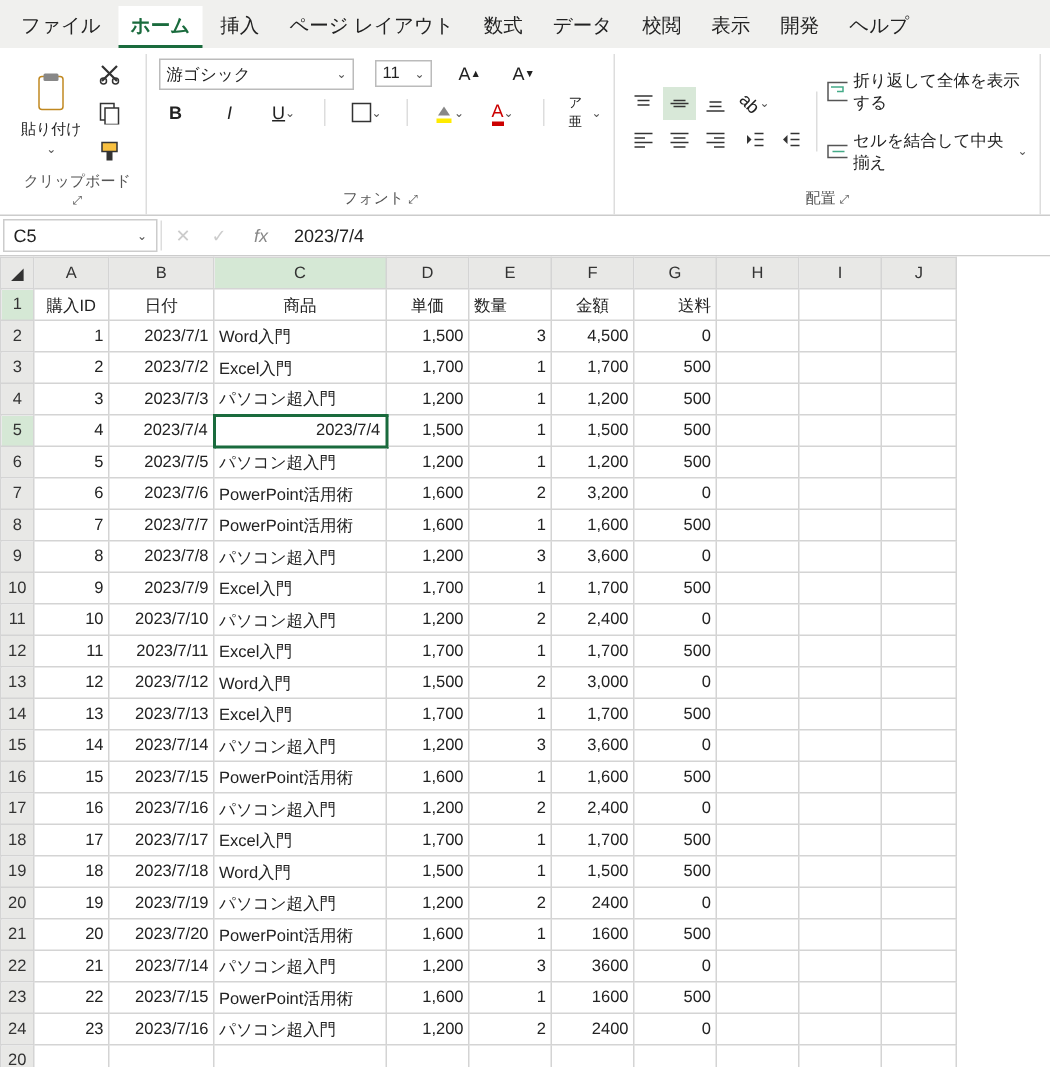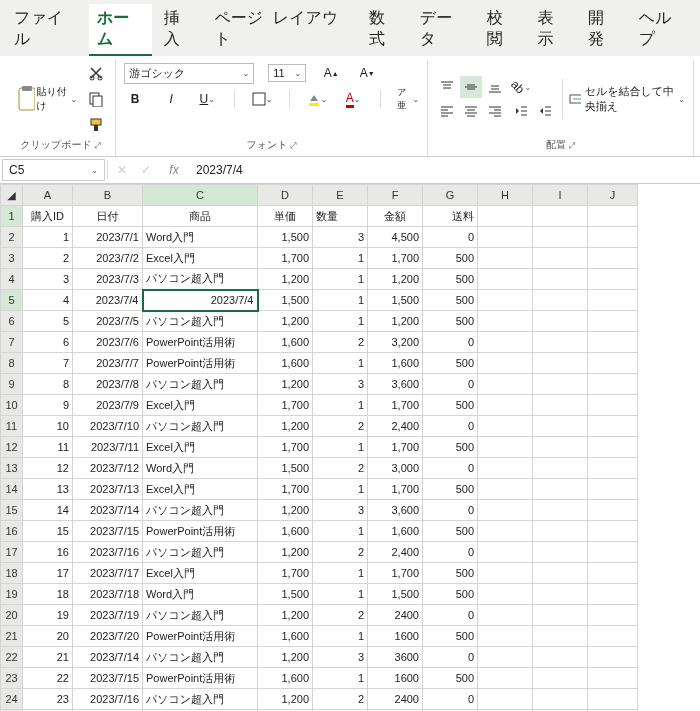--- a/index.html
+++ b/index.html
@@ -1,24 +1,24 @@
 <!DOCTYPE html>
 <html><head>
 <meta charset="utf-8">
 <style>
 * { box-sizing: border-box; margin: 0; padding: 0; font-family: "Yu Gothic", "Meiryo", sans-serif; }
 body { background: #f0f0ee; font-size: 12px; color: #222; width: 700px; }
 .menubar { display: flex; background: #f0f0ee; padding: 4px 6px 0; gap: 4px; }
-.tab { padding: 4px 8px; cursor: pointer; font-size: 16px; font-family: Liberation Mono, monospace; }
+.tab { padding: 4px 8px; cursor: pointer; font-size: 13px; }
 .tab.active { background: #fff; border-bottom: 2px solid #1a6b3d; color: #1a6b3d; font-weight: bold; }
 .ribbon { background: #fff; border-bottom: 1px solid #ccc; display: flex; padding: 4px 6px 0; }
 .group { border-right: 1px solid #ddd; padding: 2px 8px; display: flex; flex-direction: column; }
 .group-body { flex: 1; display: flex; align-items: center; gap: 4px; }
 .group-label { text-align: center; font-size: 10px; color: #555; padding: 2px 0; }
-.clip-paste { display: flex; flex-direction: row; align-items: center; gap: 2px; }
+.clip-paste { display: flex; flex-direction: column; align-items: center; gap: 2px; }
 .clip-side { display: flex; flex-direction: column; gap: 4px; margin-left: 4px; }
 .icon-btn { width: 22px; height: 22px; display: flex; align-items: center; justify-content: center; cursor: pointer; }
 .font-row { display: flex; align-items: center; gap: 14px; }
 .font-name { border: 1px solid #bbb; padding: 2px 4px; width: 130px; font-size: 11px; background: #fff; display: flex; justify-content: space-between; align-items: center; }
 .font-size { border: 1px solid #bbb; padding: 2px 4px; width: 38px; font-size: 11px; background: #fff; display: flex; justify-content: space-between; align-items: center; }
 .align-grp { display: flex; flex-direction: column; gap: 2px; }
 .align-row { display: flex; gap: 2px; }
 .setting-row { display: flex; align-items: center; gap: 4px; font-size: 11px; padding: 2px 0; }
 .namebox-bar { background: #fff; border-bottom: 1px solid #ccc; display: flex; align-items: center; padding: 2px; }
 .namebox { border: 1px solid #ccc; width: 103px; padding: 3px 6px; font-size: 12px; display: flex; justify-content: space-between; align-items: center; }
@@ -222,20 +222,27 @@
                 <line x1="7" y1="7" x2="13" y2="7" stroke="#333"></line>
                 <line x1="7" y1="11" x2="13" y2="11" stroke="#333"></line>
               </svg>
             </div>
         </div>
       </div>
       <div class="sep" style="height:40px"></div>
       <div class="align-grp" style="gap:6px">
         <div class="setting-row">
             <svg width="16" height="14">
+              <rect x="1" y="1" width="14" height="12" fill="none" stroke="#555"></rect>
+              <path d="M3 4 h8 v3 h-4" fill="none" stroke="#4a8"></path>
+            </svg>
+            <span>折り返して全体を表示する</span>
+          </div>
+        <div class="setting-row">
+            <svg width="16" height="14">
               <rect x="1" y="3" width="14" height="8" fill="none" stroke="#555"></rect>
               <path d="M4 7 h8" stroke="#4a8"></path>
             </svg>
             <span>セルを結合して中央揃え</span> 
             <span class="carrot">⌄</span>
           </div>
       </div>
     </div>
     <div class="group-label"><span>配置</span> <span class="carrot">⤢</span></div>
   </div>

